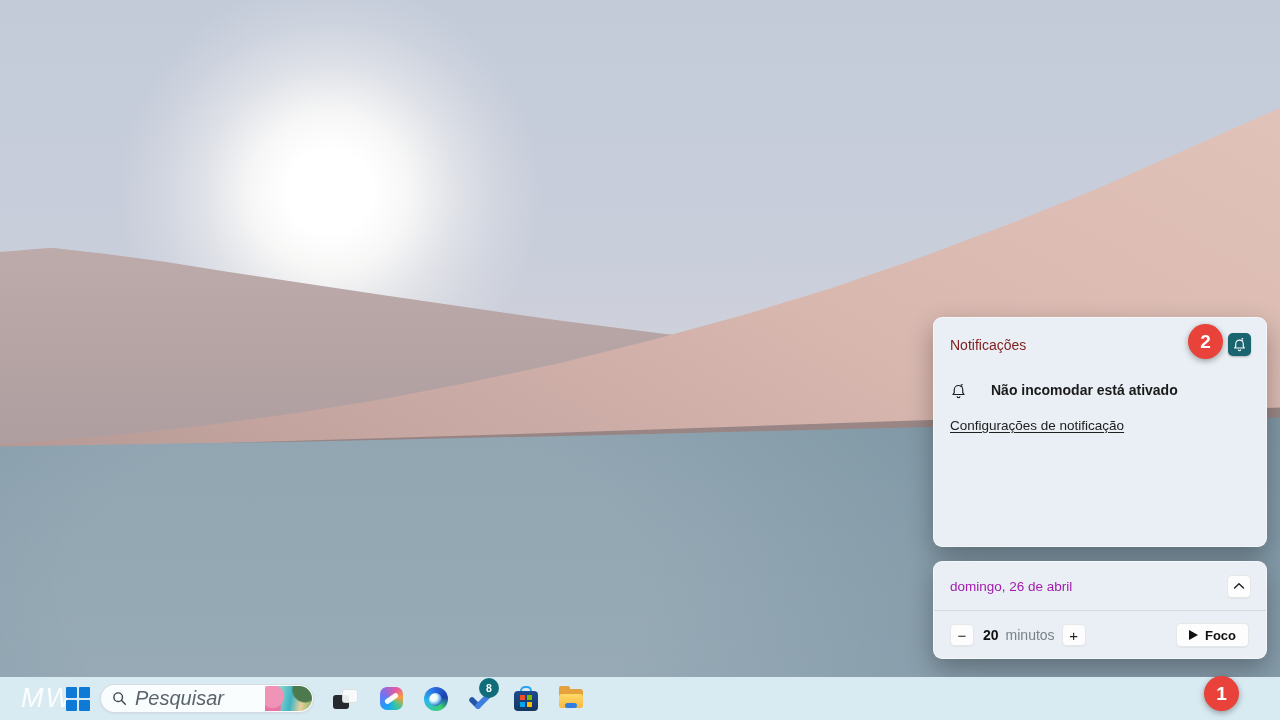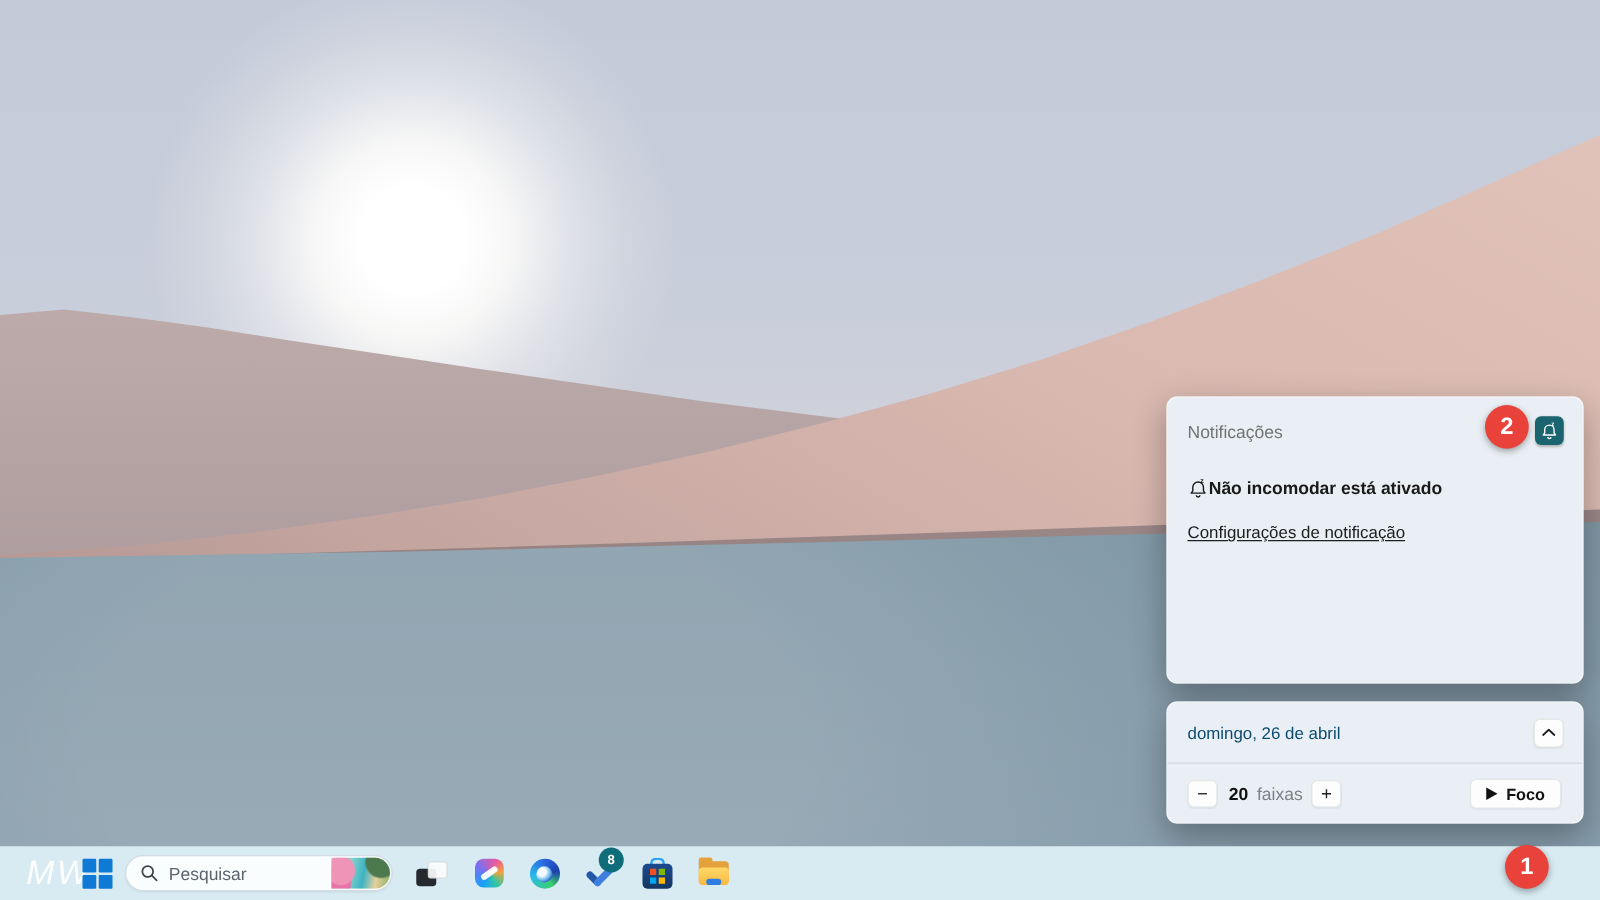--- a/index.html
+++ b/index.html
@@ -23,34 +23,34 @@
   .water { clip-path:polygon(0 62%,25% 61.3%,50% 60.3%,75% 59.2%,100% 58%,100% 100%,0 100%);
            background:radial-gradient(ellipse at 28% 82%, rgba(255,255,255,.14) 0 22%, transparent 50%),
                       linear-gradient(180deg,#54646e 0%,#5d707c 7%,#6c8492 19%,#788f9e 34%,#7f97a5 55%,#879dab 100%); }
 
   
   .panel { position:absolute; left:933px; width:334px; background:#e9eff4;
            border:1px solid rgba(255,255,255,.55); border-radius:9px;
            box-shadow:0 10px 26px rgba(0,0,0,.30); color:#191919; }
   .notif-panel { top:317px; height:230px; }
   .notif-header { display:flex; align-items:center; justify-content:space-between; padding:15px 15px 0 16px; }
-  .notif-title { font-size:14px; color:#737373; }
+  .notif-title { font-size:14px; color:#7f1d1d; }
   .dnd-toggle { width:23px; height:23px; border-radius:5px; background:#19646e; color:#fff;
                 display:flex; align-items:center; justify-content:center; box-shadow:0 1px 2px rgba(0,0,0,.25); cursor:default; }
-  .dnd-row { display:flex; align-items:flex-start; gap:0; padding:26px 16px 0 16px; color:#1a1a1a; }
+  .dnd-row { display:flex; align-items:flex-start; gap:24px; padding:26px 16px 0 16px; color:#1a1a1a; }
   .dnd-row-title { font-size:14px; font-weight:700; }
   .dnd-body { padding:6px 16px 0 16px; font-size:13.5px; line-height:18px; color:#5d646c; width:290px; }
   .dnd-link { display:inline-block; margin:19px 16px 0 16px; font-size:13.5px; color:#202020;
               text-decoration:underline; text-underline-offset:2px; cursor:pointer; }
   .notif-empty { position:absolute; left:0; right:0; bottom:23px; text-align:center; font-size:12.5px; color:#1d242b; }
 
   .cal-panel { top:561px; height:98px; }
   .cal-header { height:49px; display:flex; align-items:center; justify-content:space-between;
                 padding:0 15px 0 16px; border-bottom:1px solid #d2d9df; }
-  .cal-date { font-size:13.5px; color:#0c4a6e; }
+  .cal-date { font-size:13.5px; color:#a21caf; }
   .sm-btn { background:rgba(255,255,255,.88); border:1px solid rgba(0,0,0,.09); border-radius:5px;
             box-shadow:0 1px 1px rgba(0,0,0,.05); display:flex; align-items:center; justify-content:center;
             color:#1f1f1f; cursor:default; }
   .cal-collapse { width:24px; height:23px; }
   .focus-row { height:48px; display:flex; align-items:center; padding:0 17px 0 16px; gap:7px; }
   .step-btn { width:24px; height:22px; font-size:15px; line-height:1; }
   .focus-value { font-size:14px; font-weight:700; color:#111; margin-left:2px; }
   .focus-unit { font-size:14px; color:#7a828a; }
   .focus-spacer { flex:1; }
   .focus-btn { height:24px; padding:0 12px; gap:7px; font-size:13px; font-weight:700; color:#111; }
@@ -60,21 +60,21 @@
   .taskbar { position:absolute; left:0; top:677px; width:1280px; height:43px; background:#d8eaf2; }
   .mw-mark { position:absolute; left:21px; top:6px; font-size:27px; font-style:italic; font-weight:300;
              color:rgba(255,255,255,.92); letter-spacing:2px;text-align:center; }
   .start-btn { position:absolute; left:66px; top:10px; width:24px; height:24px; display:grid;
                grid-template-columns:11px 11px; grid-template-rows:11px 11px; gap:2px; cursor:pointer; }
   .start-btn span { background:#0f7ad5; border-radius:1px; }
   .search-box { position:absolute; left:100px; top:7px; width:214px; height:29px; border-radius:15px;
                 background:rgba(252,254,255,.92); border:1px solid rgba(140,160,172,.35);
                 box-shadow:0 1px 2px rgba(0,0,0,.06); display:flex; align-items:center; padding-left:11px; overflow:hidden; }
   .search-box input { border:none; outline:none; background:transparent; font-family:"Liberation Sans",sans-serif;
-                      font-size:14px; color:#3a424a; width:110px; margin-left:8px; }
+                      font-size:20px; color:#3a424a; width:110px; margin-left:8px;font-style:italic; }
   .search-box input::placeholder { color:#5a646d; }
   .search-art { position:absolute; right:1px; top:1px; width:47px; height:25px; border-radius:0 13px 13px 0;
                 background:
                   radial-gradient(circle at 85% 15%, #4c7a4e 0 26%, transparent 30%),
                   radial-gradient(circle at 16% 42%, #ef93b7 0 26%, transparent 29%),
                   radial-gradient(circle at 8% 82%, #e873a6 0 24%, transparent 27%),
                   linear-gradient(100deg,#f3bcd0 0%,#86d3ca 32%,#3eb3c5 55%,#e8d09b 76%,#83b065 100%); }
 
   .apps { position:absolute; left:333px; top:0; height:43px; display:flex; align-items:center; gap:19px; }
   .app { width:26px; height:26px; position:relative; display:flex; align-items:center; justify-content:center; cursor:pointer; }
@@ -171,21 +171,21 @@
       <span>
         <svg width="12" height="8" viewBox="0 0 12 8">
             <polyline points="1.5,6 6,1.8 10.5,6" fill="none" stroke="#1f1f1f" stroke-width="1.4" stroke-linecap="round" stroke-linejoin="round"></polyline>
           </svg>
       </span>
     </div>
   </div>
   <div class="focus-row">
     <div class="sm-btn step-btn">−</div>
     <span class="focus-value">20</span>
-    <span class="focus-unit">faixas</span>
+    <span class="focus-unit">minutos</span>
     <div class="sm-btn step-btn">+</div>
     <div class="focus-spacer"></div>
     <div class="sm-btn focus-btn">
       <span class="play-tri"></span>
       <span>Foco</span>
     </div>
   </div>
 </div>
 
 <div class="taskbar">

